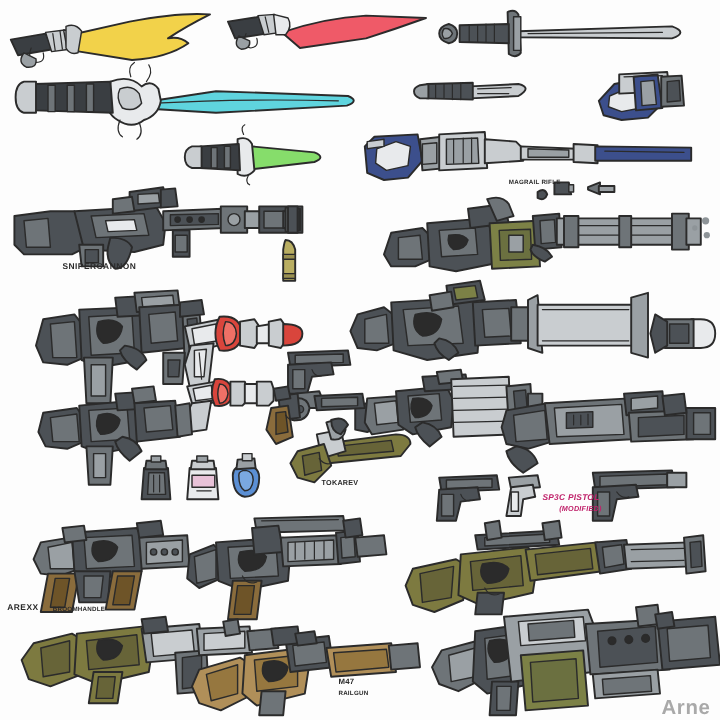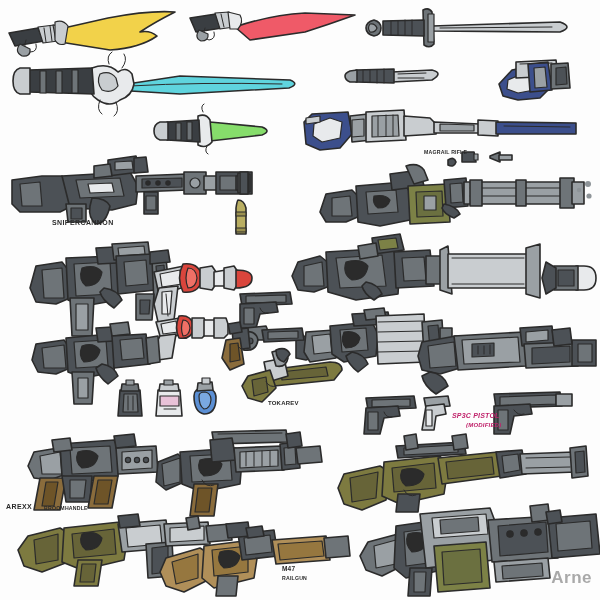--- a/index.html
+++ b/index.html
@@ -5,21 +5,21 @@
 <style>
   html,body{margin:0;padding:0;background:#ffffff;}
   body{width:600px;height:600px;overflow:hidden;font-family:"Liberation Sans",sans-serif;}
   #sheet{position:relative;width:600px;height:600px;background:#fdfdfd;overflow:hidden;}
   .art{position:absolute;left:0;top:0;width:600px;height:600px;}
   .lbl{position:absolute;font-family:"Liberation Sans",sans-serif;white-space:nowrap;
        color:#2a2a2a;font-weight:700;letter-spacing:.4px;}
   .lbl.sm{font-size:5.2px;letter-spacing:.2px;font-weight:700;}
   .lbl.md{font-size:7px;}
   .lbl.red{color:#c0236b;font-style:italic;}
-  .sig{position:absolute;right:8px;bottom:12px;font-size:17px;font-weight:700;
+  .sig{position:absolute;right:8px;bottom:0;font-size:17px;font-weight:700;
        color:#a9a9a9;letter-spacing:.5px;font-family:"Liberation Sans",sans-serif;}
 </style>
 </head>
 <body>
 
 <div id="sheet">
 
   <svg class="art" viewBox="0 0 600 600" xmlns="http://www.w3.org/2000/svg" shape-rendering="geometricPrecision">
     <defs>
       <style>

